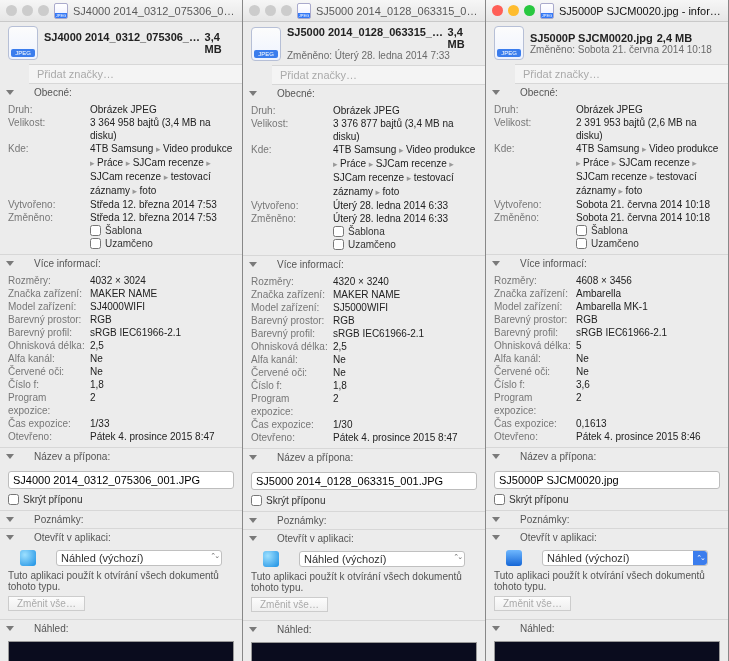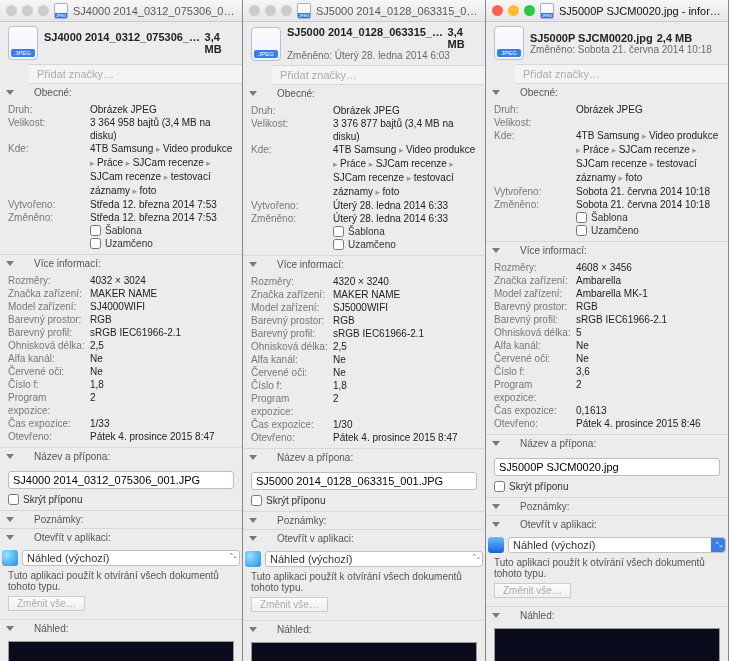--- a/index.html
+++ b/index.html
@@ -28,21 +28,21 @@
 .kv { display: flex; padding: 0 8px; line-height: 13px; }
 .kv .k { width: 82px; text-align: left; color: #777; padding-right: 4px; flex-shrink: 0; }
 .kv .v { color: #222; flex: 1; word-break: break-word; }
 .path span::after { content: " ▸ "; color: #999; font-size: 9px; }
 .path span:last-child::after { content: ""; }
 .chk-row { display: flex; align-items: center; padding: 1px 8px 1px 90px; gap: 4px; }
 .chk-row input { width: 11px; height: 11px; }
 .sec-body { padding: 2px 0 4px; }
 .name-input-row { padding: 4px 8px; }
 .text-input { width: 100%; padding: 2px 4px; font-size: 11px; border: 1px solid #bdbdbd; border-radius: 3px; background: #fff; }
-.select-row { display: flex; align-items: center; gap: 4px; padding: 2px 2px; justify-content: flex-end; }
+.select-row { display: flex; align-items: center; gap: 20px; padding: 2px 20px; justify-content: flex-end; }
 .app-icon { width: 16px; height: 16px; border-radius: 3px; background: radial-gradient(circle at 30% 30%, #9de0ff, #1a8fe3); flex-shrink: 0; }
 .app-icon.blue { background: linear-gradient(#6fb8ff,#1566d6); }
 .select { flex: 1; background: #fff; border: 1px solid #c0c0c0; border-radius: 3px; padding: 1px 16px 1px 4px; font-size: 11px; position: relative; }
 .select.blue-end::after { content: "⌃⌄"; position: absolute; right: 0; top: 0; bottom: 0; width: 14px; background: #3b7ded; color: #fff; font-size: 7px; display: flex; align-items: center; justify-content: center; border-radius: 0 3px 3px 0; letter-spacing: -2px; }
 .select::after { content: "⌃⌄"; position: absolute; right: 3px; top: 1px; font-size: 7px; color: #666; letter-spacing: -2px; }
 .help-text { font-size: 10px; color: #555; padding: 2px 8px; }
 .btn { display: inline-block; padding: 1px 8px; font-size: 10px; border: 1px solid #ccc; border-radius: 0; background: linear-gradient(#fcfcfc,#efefef); color: #aaa; margin: 2px 8px 4px; }
 .preview { padding: 4px 8px 8px; }
 .thumb { width: 100%; aspect-ratio: 4/3; background: #0a0c1e; border: 1px solid #999; position: relative; overflow: hidden; }
 </style>
@@ -210,21 +210,21 @@
       <span class="file-icon"></span>
       <div class="title">SJ5000 2014_0128_063315_001.JPG - inf…</div>
     </div>
     <div class="header">
       <div class="hdr-icon"></div>
       <div class="hdr-txt">
         <div style="display:flex;align-items:baseline;">
           <div class="fname">SJ5000 2014_0128_063315_001.JPG</div>
           <div class="fsize">3,4 MB</div>
         </div>
-        <div class="fmeta">Změněno: Úterý 28. ledna 2014 6:03</div>
+        <div class="fmeta">Změněno: Úterý 28. ledna 2014 7:33</div>
       </div>
     </div>
     <div class="tags">Přidat značky…</div>
     <div class="section">
       <div class="sec-hd">
         <div class="disclosure"></div>
         <span>Obecné:</span>
       </div>
       <div class="sec-body">
         <div class="kv">
@@ -378,20 +378,21 @@
         <div class="disclosure"></div>
         <span>Obecné:</span>
       </div>
       <div class="sec-body">
         <div class="kv">
           <div class="k">Druh:</div>
           <div class="v">Obrázek JPEG</div>
         </div>
         <div class="kv">
           <div class="k">Velikost:</div>
+          <div class="v">2 391 953 bajtů (2,6 MB na disku)</div>
         </div>
         <div class="kv">
           <div class="k">Kde:</div>
           <div class="v path"><span>4TB Samsung</span><span>Video produkce</span><span>Práce</span><span>SJCam recenze</span><span>SJCam recenze</span><span>testovací záznamy</span><span>foto</span></div>
         </div>
         <div class="kv">
           <div class="k">Vytvořeno:</div>
           <div class="v">Sobota 21. června 2014 10:18</div>
         </div>
         <div class="kv">

